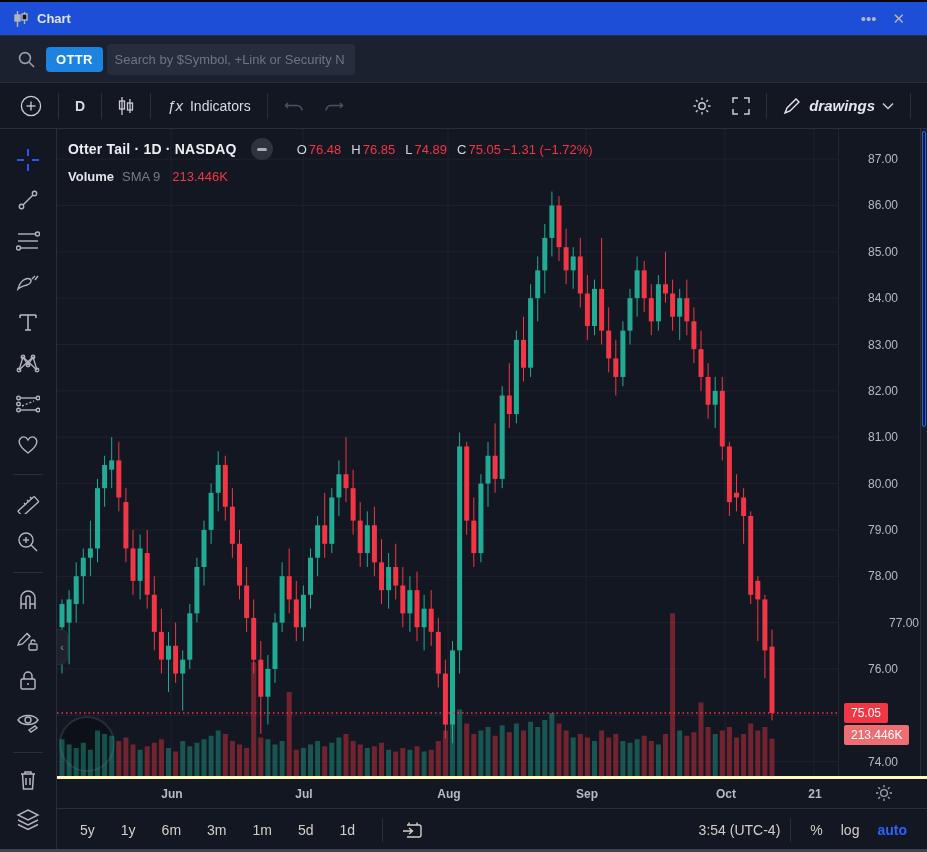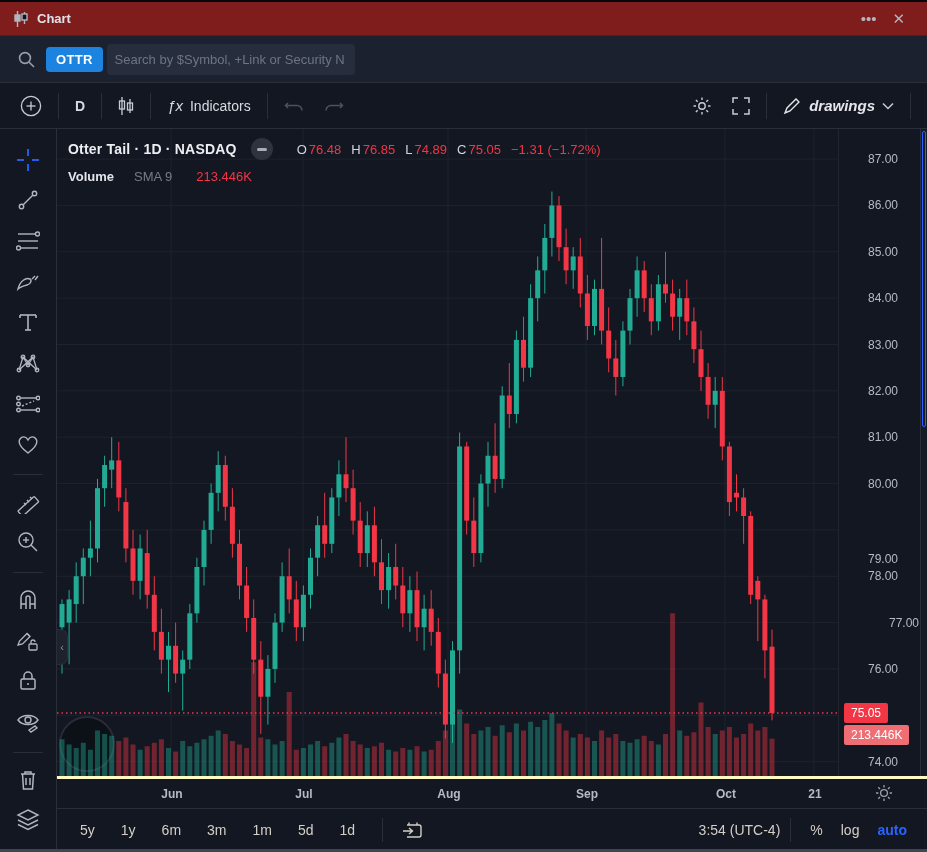--- a/index.html
+++ b/index.html
@@ -1,21 +1,21 @@
 <!DOCTYPE html>
 <html><head>
 <meta charset="utf-8">
 <style>
   * { margin:0; padding:0; box-sizing:border-box; }
   html,body { background:#000; }
   body { font-family:"Liberation Sans", sans-serif; }
   .window{ position:relative; width:927px; height:852px; background:#131722; color:#d1d4dc;
            overflow:hidden; border-top:2px solid #05070c; border-bottom:3px solid #3e4554; }
   
-  .titlebar{ height:34px; background:#7f1d1d; border-bottom:1px solid #2a2e39;
+  .titlebar{ height:34px; background:#1d4ed8; border-bottom:1px solid #2a2e39;
              display:flex; align-items:center; padding:0 14px; }
   .titlebar .app-title{ font-size:13px; font-weight:bold; color:#dfe2e8; margin-left:9px; }
   .titlebar .spacer{ flex:1; }
   .tbtn{ color:#b2b5be; font-size:15px; padding:2px 8px; cursor:pointer; }
   
   .searchbar{ height:47px; background:#1b212e; border-bottom:1px solid #2a2e39;
               display:flex; align-items:center; padding:0 12px; }
   .search-icon-wrap{ width:28px; display:flex; justify-content:center; }
   .symbol-badge{ background:#1c83e0; color:#fff; font-weight:bold; font-size:13px;
                  border-radius:4px; padding:5px 10px; margin-left:6px; letter-spacing:.3px; }
@@ -48,21 +48,21 @@
   
   .legend{ position:absolute; left:11px; top:9px; z-index:5; }
   .lrow1{ display:flex; align-items:center; font-size:13px; }
   .legend .sym{ font-size:14px; font-weight:bold; color:#eceef2; letter-spacing:.2px; }
   .minus-btn{ width:22px; height:22px; border-radius:50%; background:#2f333e; margin-left:14px;
               display:flex; align-items:center; justify-content:center; cursor:pointer; }
   .minus-btn i{ display:block; width:10px; height:3px; border-radius:2px; background:#a8adb8; }
   .ohlc{ margin-left:16px; display:flex; gap:2px; align-items:center; }
   .ohlc .lab{ color:#d3d6dd; margin-left:8px; }
   .ohlc .val, .ohlc .chg{ color:#f23645; }
-  .lrow2{ display:flex; gap:20px; align-items:center; font-size:13px; margin-top:9px; }
+  .lrow2{ display:flex; gap:8px; align-items:center; font-size:13px; margin-top:9px; }
   .lrow2 .vol{ color:#e3e5ea; font-weight:bold; }
   .lrow2 .sma{ color:#787b86; }
   .lrow2 .vval{ color:#f23645; margin-left:4px; }
   
   .paxis{ width:82px; position:relative; border-left:1px solid #21252f; font-size:12px;
           color:#b6bac3; cursor:ns-resize; }
   .ptick{ position:absolute; left:29px; }
   .pbadge{ position:absolute; left:5px; background:#f23645; color:#fff; border-radius:2px;
            padding:3px 7px; font-size:12px; }
   .vbadge{ position:absolute; left:5px; background:#ee6e73; color:#fff; border-radius:2px;
@@ -683,21 +683,21 @@
                 </span>
               <span class="ohlc">
                 <span class="lab">O</span>
                   <span class="val">76.48</span>
                 <span class="lab">H</span>
                   <span class="val">76.85</span>
                 <span class="lab">L</span>
                   <span class="val">74.89</span>
                 <span class="lab">C</span>
                   <span class="val">75.05</span>
-                <span class="chg" style="margin-left:8px">−1.31 (−1.72%)</span>
+                <span class="chg" style="margin-left:0">−1.31 (−1.72%)</span>
               </span>
             </div>
             <div class="lrow2">
               <span class="vol">Volume</span>
               <span class="sma">SMA 9</span>
               <span class="vval">213.446K</span>
             </div>
           </div>
         </div>
 
@@ -705,21 +705,21 @@
           <span class="pbadge" id="price-badge" style="top: 573.968px;">75.05</span>
           <span class="vbadge" id="volume-badge" style="top: 595.968px;">213.446K</span>
         <span class="ptick" style="top: 23.1254px;">87.00</span>
             <span class="ptick" style="top: 69.4721px;">86.00</span>
             <span class="ptick" style="top: 115.819px;">85.00</span>
             <span class="ptick" style="top: 162.165px;">84.00</span>
             <span class="ptick" style="top: 208.512px;">83.00</span>
             <span class="ptick" style="top: 254.859px;">82.00</span>
             <span class="ptick" style="top: 301.206px;">81.00</span>
             <span class="ptick" style="top: 347.552px;">80.00</span>
-            <span class="ptick" style="top: 393.899px; margin-top: 29px;">79.00</span>
+            <span class="ptick" style="top: 393.899px;">79.00</span>
             <span class="ptick" style="top: 440.246px;">78.00</span>
             <span class="ptick" style="top: 486.592px; margin-left: 21px;">77.00</span>
             <span class="ptick" style="top: 532.939px;">76.00</span>
             <span class="ptick" style="top: 625.633px;">74.00</span>
           </div>
 
         <div class="scrollstrip">
           <span class="scrollthumb"></span>
         </div>
       </div>

